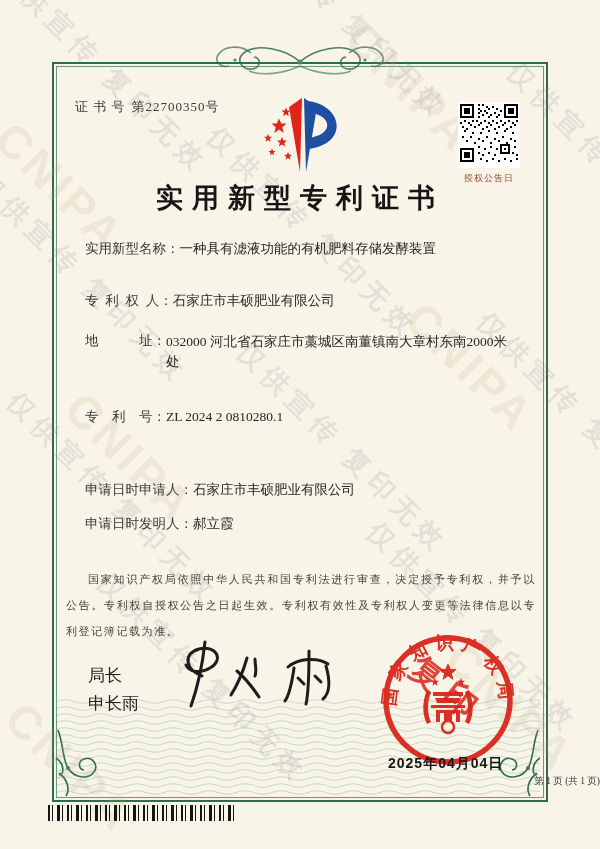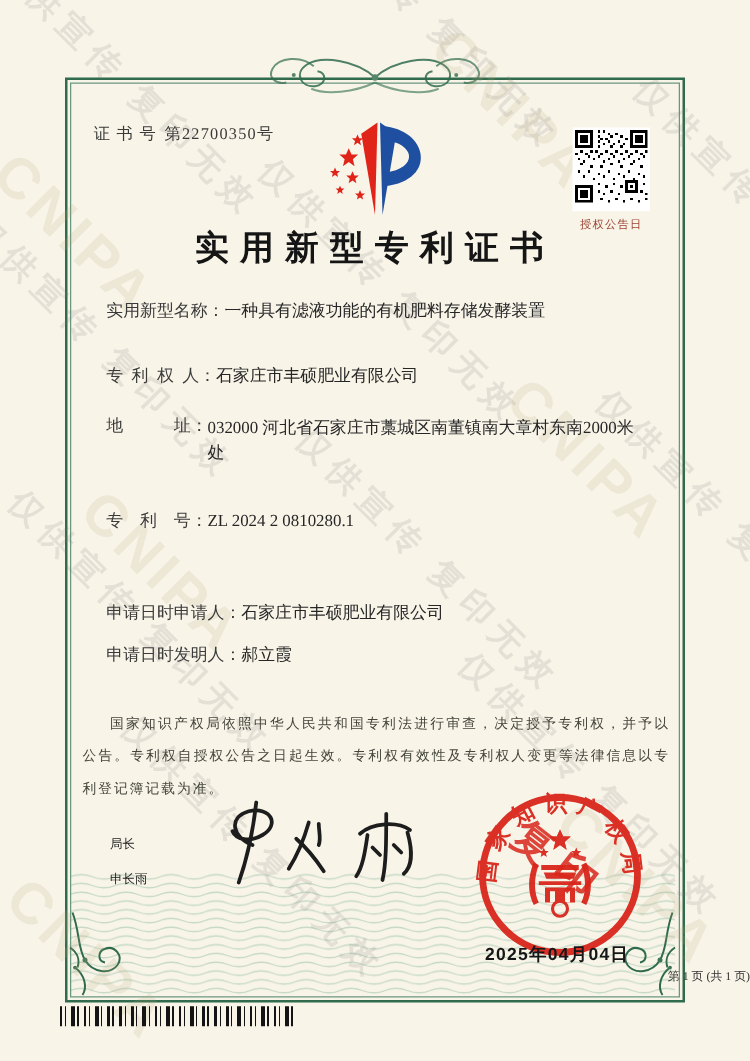--- a/index.html
+++ b/index.html
@@ -56,21 +56,21 @@
   .two-col .col-r{flex:1;}
   .addr-val{display:inline-block;vertical-align:top;width:348px;line-height:20px;}
 
   
   .legal{position:absolute;left:66px;top:566px;width:470px;z-index:6;
     font-size:11px;line-height:26px;letter-spacing:1.6px;color:#45453c;
     text-indent:2em;text-align:justify;}
 
   
   .director{position:absolute;left:88px;top:662px;z-index:6;
-    font-size:10px;line-height:28px;color:#222;
+    font-size:17px;line-height:28px;color:#222;
     font-family:"Liberation Sans","DejaVu Sans",sans-serif;}
   .signature{position:absolute;left:150px;top:638px;z-index:7;}
 
   
   .seal{position:absolute;left:378px;top:630px;z-index:20;opacity:.95;}
   .seal-date{position:absolute;left:388px;top:755px;z-index:21;
     font-size:14px;font-weight:700;color:#161616;letter-spacing:1px;
     font-family:"Liberation Sans","DejaVu Sans",sans-serif;}
 
   

